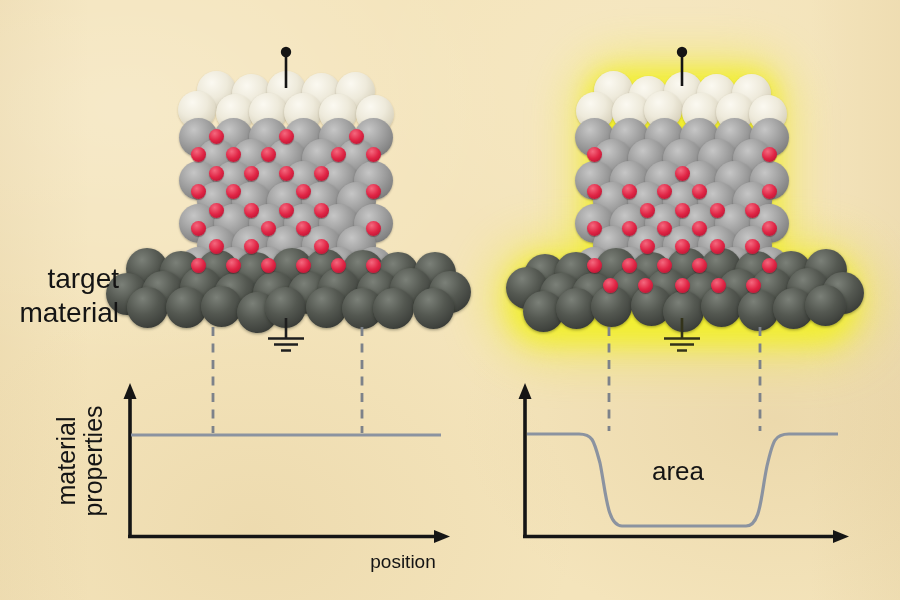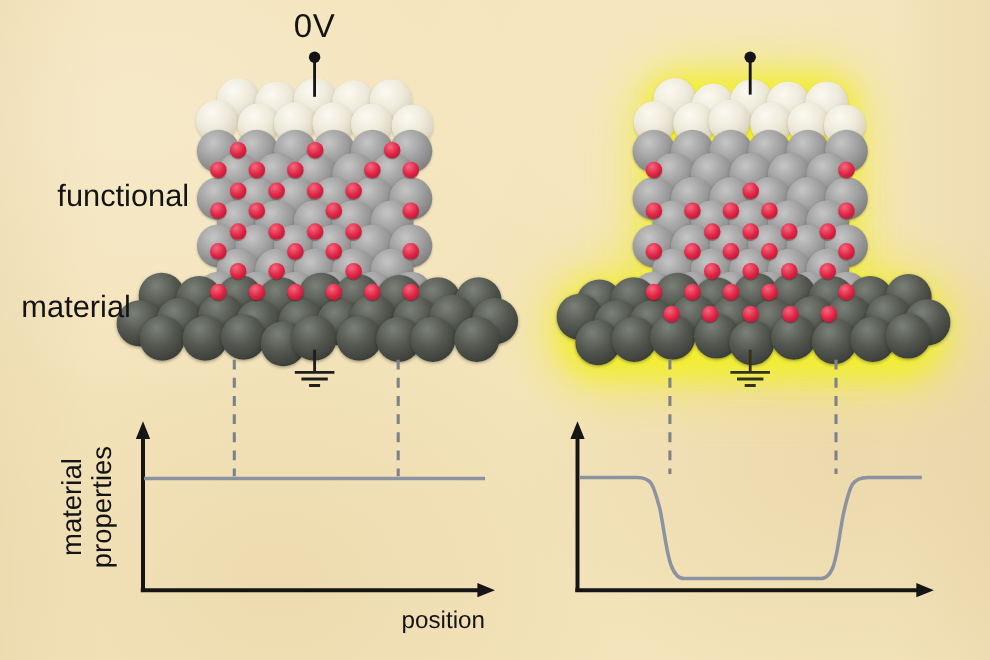--- a/index.html
+++ b/index.html
@@ -24,21 +24,21 @@
   .glow-base-inner{left:509px; top:258px; width:346px; height:84px; background:#f2ef2f; filter:blur(12px); border-radius:36px; opacity:.95;}
   .lattice{position:absolute; inset:0; pointer-events:none;}
   .sphere{position:absolute; border-radius:50%;}
   .s-cream{background:radial-gradient(circle at 38% 30%, #fbf9f1 0%, #eeeadb 42%, #dcd6c2 70%, #b3ab90 100%); box-shadow:0 1px 2px rgba(70,60,30,.25);}
   .s-gray{background:radial-gradient(circle at 38% 30%, #c6c6c6 0%, #a0a0a0 42%, #868686 70%, #5f5f5f 100%); box-shadow:0 1px 2px rgba(40,40,40,.3);}
   .s-dark{background:radial-gradient(circle at 38% 28%, #7b8078 0%, #545851 42%, #41443f 70%, #242623 100%); box-shadow:0 1px 3px rgba(20,25,18,.4);}
   .s-red{background:radial-gradient(circle at 38% 30%, #f4687e 0%, #e02545 50%, #a90e2c 100%); box-shadow:0 1px 1px rgba(60,0,10,.4);}
   .txt{position:absolute; color:#141414;}
   .voltage{font-size:30px; text-align:center; letter-spacing:0.5px;}
   .layer-label{font-size:28px; text-align:right; line-height:34px;}
-  .axis-label{font-size:22px; text-align:center;}
+  .axis-label{font-size:19px; text-align:center;}
   .ylabel-box{
     left:-3px; top:430px; width:166px; height:62px;
     display:flex; flex-direction:column; justify-content:center; align-items:center;
     transform:rotate(-90deg); font-size:25px; line-height:27px; text-align:center;
   }
   .annotation{font-size:26px; line-height:31px; text-align:center;}
   #overlay{position:absolute; left:0; top:0; pointer-events:none;}
 </style>
 </head>
 <body>
@@ -300,30 +300,30 @@
     <path d="M131,435 H441" stroke="#8b93a0" stroke-width="3.2" fill="none"></path>
 
     <line x1="525" y1="538" x2="525" y2="397" stroke="#151515" stroke-width="3.6"></line>
     <polygon points="525,383 518.5,399 531.5,399" fill="#151515"></polygon>
     <line x1="523" y1="536.5" x2="836" y2="536.5" stroke="#151515" stroke-width="3.6"></line>
     <polygon points="849,536.5 833,530 833,543" fill="#151515"></polygon>
 
     <path d="M527,434 L579,434 C593,434 594,441 600,463 C606,492 607,526 622,526 L746,526 C761,526 761,494 767,466 C773,440 775,434 789,434 L838,434" stroke="#8b93a0" stroke-width="3.2" fill="none"></path>
   </svg>
 
-  <div class="txt voltage" style="left:236px; top:8px; width:100px;">0V</div>
 
   <div class="txt layer-label" style="left:20px; top:161px; width:152px;">
-    <div>functional</div>
   </div>
   <div class="txt layer-label" style="left:0px; top:262px; width:119px;">
+    <div>target</div>
     <div>material</div>
   </div>
 
   <div class="txt ylabel-box">
     <div>material</div>
     <div>properties</div>
   </div>
   <div class="txt axis-label" style="left:328px; top:551px; width:150px;">position</div>
 
   <div class="txt annotation" style="left:603px; top:456px; width:150px;">
+    <div>area</div>
   </div>
 </div>
 
 </body></html>

